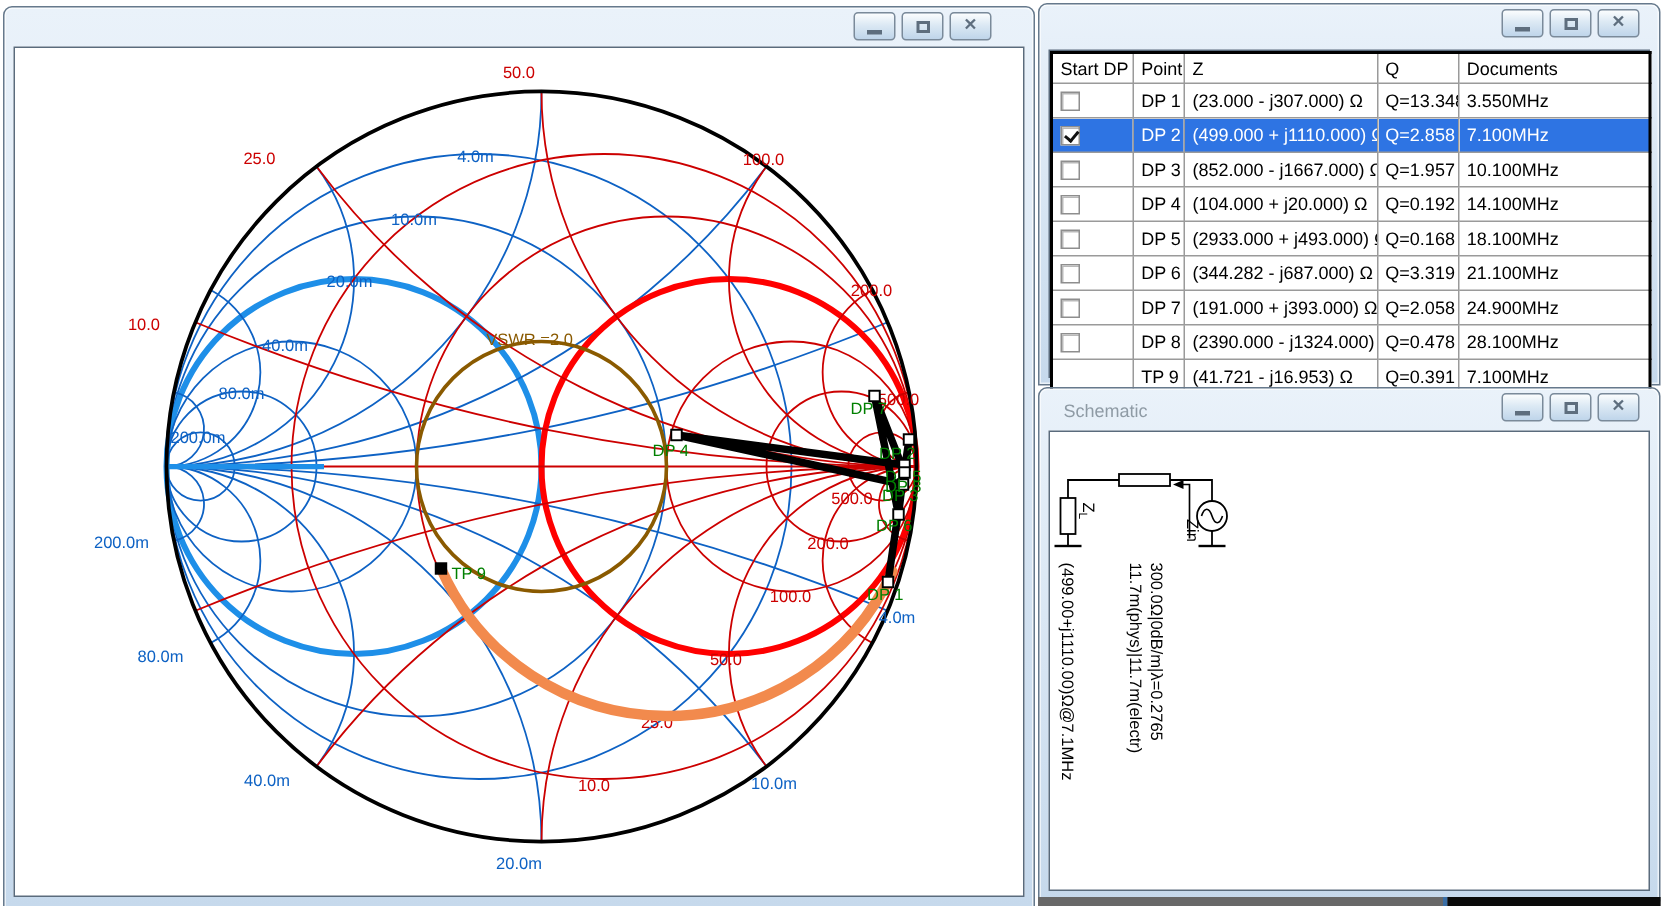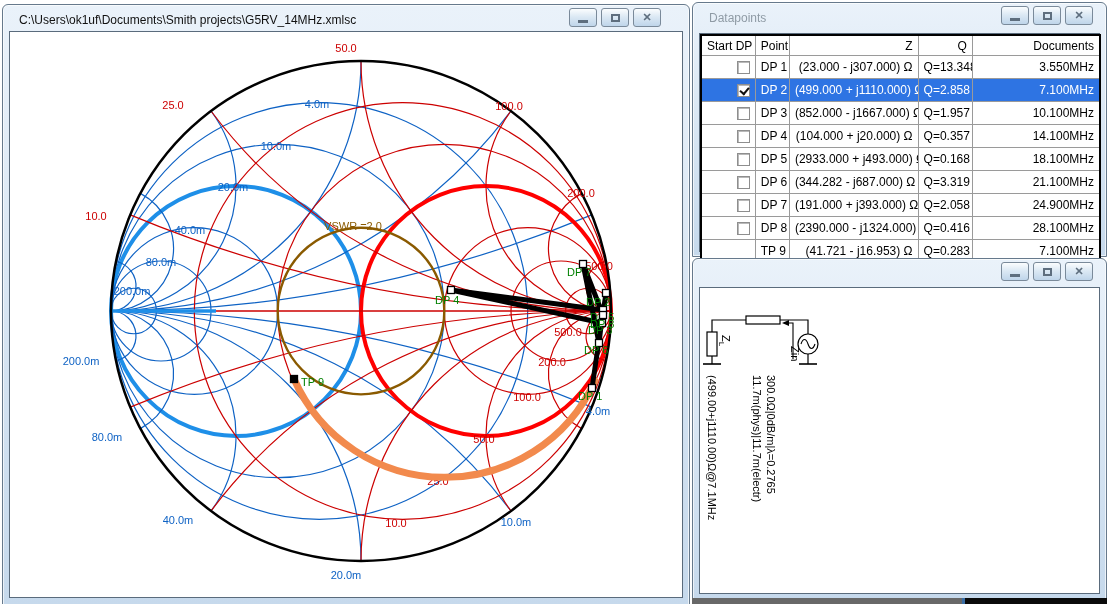--- a/index.html
+++ b/index.html
@@ -16,44 +16,41 @@
     background:linear-gradient(#FBFDFE,#DCE9F4 45%,#BFD5EA);
     display:flex;align-items:center;justify-content:center;box-sizing:border-box;}
   .g-min{width:10px;height:3px;background:#5E6E7E;margin-top:8px;}
   .g-max{width:9px;height:8px;border:2px solid #5E6E7E;box-sizing:border-box;}
   .g-close{font-size:11px;font-weight:bold;color:#5E6E7E;line-height:1;}
   .client{position:absolute;background:#fff;border:1px solid #5A6B7C;box-sizing:border-box;}
   
   table.dp{border-collapse:collapse;width:401px;table-layout:fixed;
     font-size:12px;color:#000;background:#fff;border:2px solid #000;}
   table.dp th,table.dp td{border:1px solid #9A9A9A;padding:0 5px;
-    overflow:hidden;white-space:nowrap;font-weight:normal;text-align:right;}
+    overflow:hidden;white-space:nowrap;font-weight:normal;text-align:left;}
   table.dp th{height:19px;}
   table.dp td{height:22px;}
   td.c-check{text-align:center;}
   tr.selected{background:#2E74E3;color:#fff;}
   .cb{display:inline-block;width:13px;height:13px;background:#fff;
     border:1px solid #8E8E8E;box-shadow:inset 1px 1px 0 #b9b9b9;
     box-sizing:border-box;position:relative;vertical-align:middle;}
   .cb.hidden{visibility:hidden;}
   .cb .tick{display:none;position:absolute;left:2px;top:2px;width:7px;height:4px;
     border-left:2px solid #111;border-bottom:2px solid #111;transform:rotate(-50deg);}
   .cb.checked .tick{display:block;}
   svg text{font-family:"Liberation Sans",sans-serif;}
   #taskbar{position:absolute;left:692px;top:598px;width:415px;height:6px;background:#686868;}
   #taskbar .dark{position:absolute;left:273px;top:0;right:0;bottom:0;background:#0a0a0a;}
   #taskbar .accent{position:absolute;left:270px;top:0;width:3px;bottom:0;background:#3a6ea5;}
 </style>
 </head>
 <body>
 
 <div class="win" id="main-win" style="left:2px;top:4px;width:686px;height:600px;">
-  <div class="titlebar">
-    <span>C:\Users\ok1uf\Documents\Smith projects\G5RV_14MHz.xmlsc</span>
-  </div>
   <div class="btns" style="right:28px;">
     <div class="btn">
         <div class="g-min"></div>
       </div>
     <div class="btn">
         <div class="g-max"></div>
       </div>
     <div class="btn">
         <div class="g-close">✕</div>
       </div>
@@ -143,23 +140,20 @@
         <text x="566" y="275" fill="#008000" font-size="11" text-anchor="start">DP 7</text>
         <rect x="598.5" y="310.5" width="7" height="7" fill="#fff" stroke="#000" stroke-width="1.3"></rect>
         <text x="589" y="327" fill="#008000" font-size="11" text-anchor="start">DP 8</text>
         <rect x="289.5" y="374.5" width="7" height="7" fill="#000" stroke="#000" stroke-width="1.3"></rect>
         <text x="300" y="385" fill="#008000" font-size="11" text-anchor="start">TP 9</text>
       </svg>
   </div>
 </div>
 
 <div class="win" style="left:692px;top:2px;width:413px;height:253px;">
-  <div class="titlebar inactive">
-    <span>Datapoints</span>
-  </div>
   <div class="btns" style="right:13px;">
     <div class="btn">
         <div class="g-min"></div>
       </div>
     <div class="btn">
         <div class="g-max"></div>
       </div>
     <div class="btn">
         <div class="g-close">✕</div>
       </div>
@@ -209,21 +203,21 @@
     <td>(852.000 - j1667.000) Ω</td>
     <td>Q=1.957</td>
     <td>10.100MHz</td>
   </tr>
           <tr>
     <td class="c-check">
       <span class="cb"></span>
     </td>
     <td>DP 4</td>
     <td>(104.000 + j20.000) Ω</td>
-    <td>Q=0.357</td>
+    <td>Q=0.192</td>
     <td>14.100MHz</td>
   </tr>
           <tr>
     <td class="c-check">
       <span class="cb"></span>
     </td>
     <td>DP 5</td>
     <td>(2933.000 + j493.000) Ω</td>
     <td>Q=0.168</td>
     <td>18.100MHz</td>
@@ -245,38 +239,41 @@
     <td>(191.000 + j393.000) Ω</td>
     <td>Q=2.058</td>
     <td>24.900MHz</td>
   </tr>
           <tr>
     <td class="c-check">
       <span class="cb"></span>
     </td>
     <td>DP 8</td>
     <td>(2390.000 - j1324.000) Ω</td>
-    <td>Q=0.416</td>
+    <td>Q=0.478</td>
     <td>28.100MHz</td>
   </tr>
           <tr>
     <td class="c-check">
       <span class="cb hidden"></span>
     </td>
     <td>TP 9</td>
     <td>(41.721 - j16.953) Ω</td>
-    <td>Q=0.283</td>
+    <td>Q=0.391</td>
     <td>7.100MHz</td>
   </tr>
         </tbody>
     </table>
   </div>
 </div>
 
 <div class="win" style="left:692px;top:258px;width:413px;height:341px;">
+  <div class="titlebar inactive">
+    <span>Schematic</span>
+  </div>
   <div class="btns" style="right:13px;">
     <div class="btn">
         <div class="g-min"></div>
       </div>
     <div class="btn">
         <div class="g-max"></div>
       </div>
     <div class="btn">
         <div class="g-close">✕</div>
       </div>

